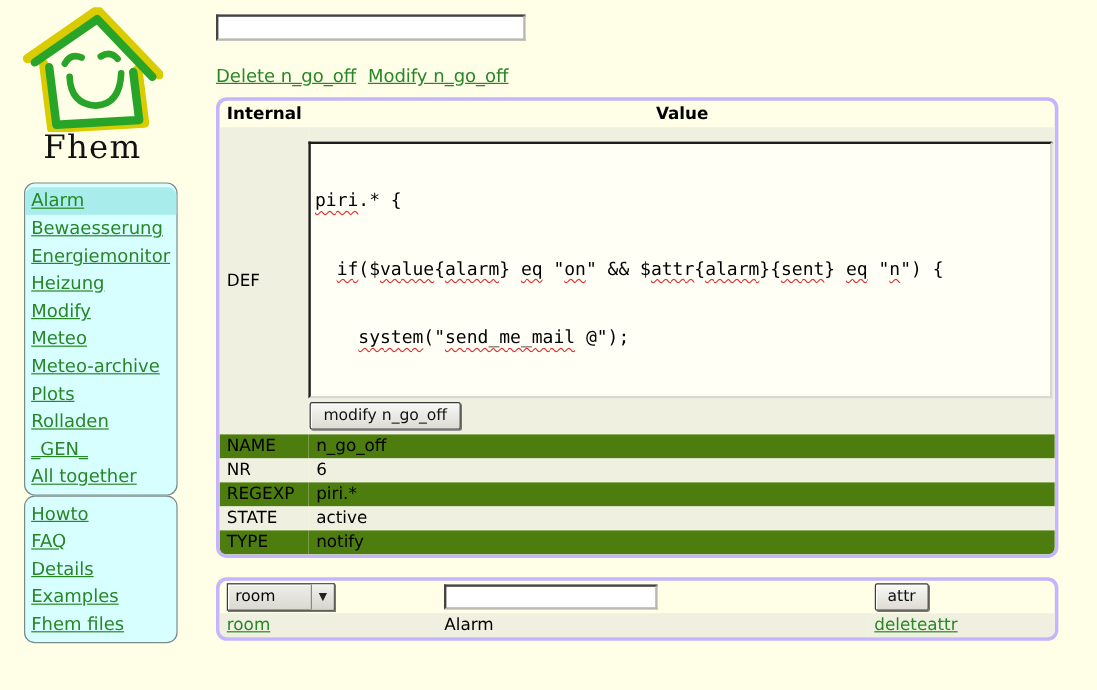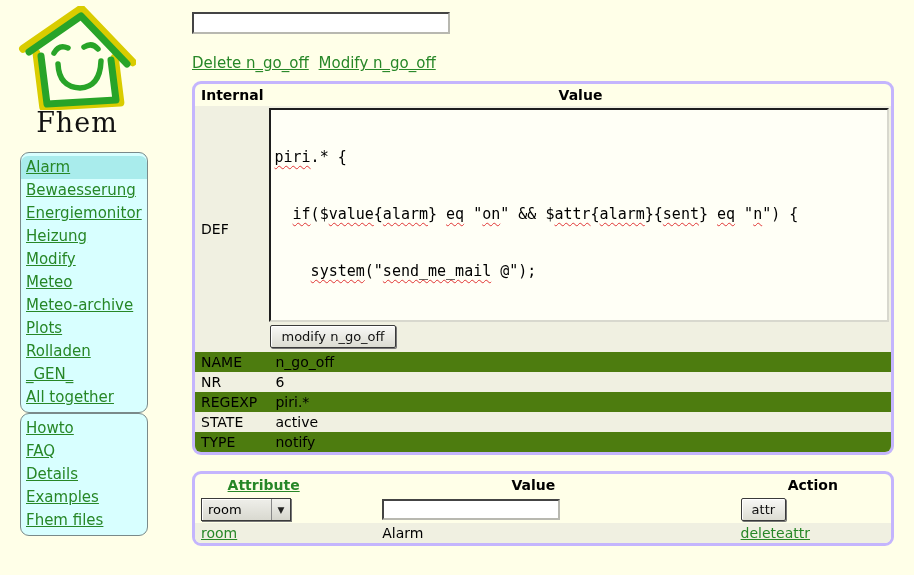--- a/index.html
+++ b/index.html
@@ -20,21 +20,21 @@
     position:absolute; left:20px; width:128px;
     background:#D8FFFF; border:1px solid #7A8A8A; border-radius:9px;
     padding:3px 0; font-size:15px;
   }
   #menu1 { top:152px; }
   #menu2 { top:413px; }
   .menubox .mi { display:block; padding:2px 6px 2px 5px; line-height:19px; white-space:nowrap; }
   .menubox .mi.sel { background:#A9ECEC; border-radius:7px 7px 0 0; }
 
   
-  #main { position:absolute; left:192px; top:12px; width:704px; }
+  #main { position:absolute; left:180px; top:12px; width:704px; }
 
   .sunken {
     background:#FFFFFF; border:2px solid;
     border-color:#444 #B8B8B0 #B8B8B0 #444;
   }
   #cmd-input { width:258px; height:22px; font:13px "DejaVu Sans",sans-serif; padding:1px 4px; outline:none; }
 
   #toplinks { margin-top:20px; font-size:15px; height:20px; }
   #toplinks a { margin-right:5px; }
 
@@ -43,21 +43,21 @@
     background:#FFFFE8; overflow:hidden; margin-top:7px;
   }
   table.ftable { border-collapse:collapse; width:100%; font-size:14px; }
   table.ftable th { font-weight:bold; padding:3px 6px; height:22px; }
   th.h-left { text-align:left; width:75px; }
   th.h-center { text-align:center; }
   td { padding:2px 6px; vertical-align:middle; }
   tr.odd  { background:#F0F0E1; }
   tr.even { background:#4d7c0f; }
   td.lbl { width:75px; }
-  td.defcell { padding:2px 2px 3px 0; }
+  td.defcell { padding:12px 2px 3px 0; }
 
   #codebox {
     width:620px; height:214px; overflow:hidden; cursor:text;
     background:#FFFFF6; border:2px solid; border-color:#1E1E1E #D8D8CE #D8D8CE #1E1E1E;
     font-family:"DejaVu Sans Mono","Liberation Mono",monospace;
     font-size:15px; line-height:19px; padding:0 3px; white-space:pre;
   }
   .sq {
     text-decoration:underline; text-decoration-style:wavy;
     text-decoration-color:#E03434; text-decoration-thickness:1px;
@@ -190,27 +190,20 @@
         <td>notify</td>
       </tr>
     </tbody>
       </table>
   </div>
 
   
   <div class="tablebox" id="attrbox">
     <table class="ftable">
       <tbody>
-          <tr>
-        <th class="h-center">
-          <a class="attr-head-link">Attribute</a>
-        </th>
-        <th class="h-center">Value</th>
-        <th class="h-center">Action</th>
-      </tr>
       <tr>
         <td class="c-attr">
           <span class="fselect">
             <span class="sel-label">room</span>
             <span class="sel-arrow">▼</span>
           </span>
         </td>
         <td class="c-val">
           <input id="attr-value-input" class="sunken" type="text" value="" style="">
         </td>

